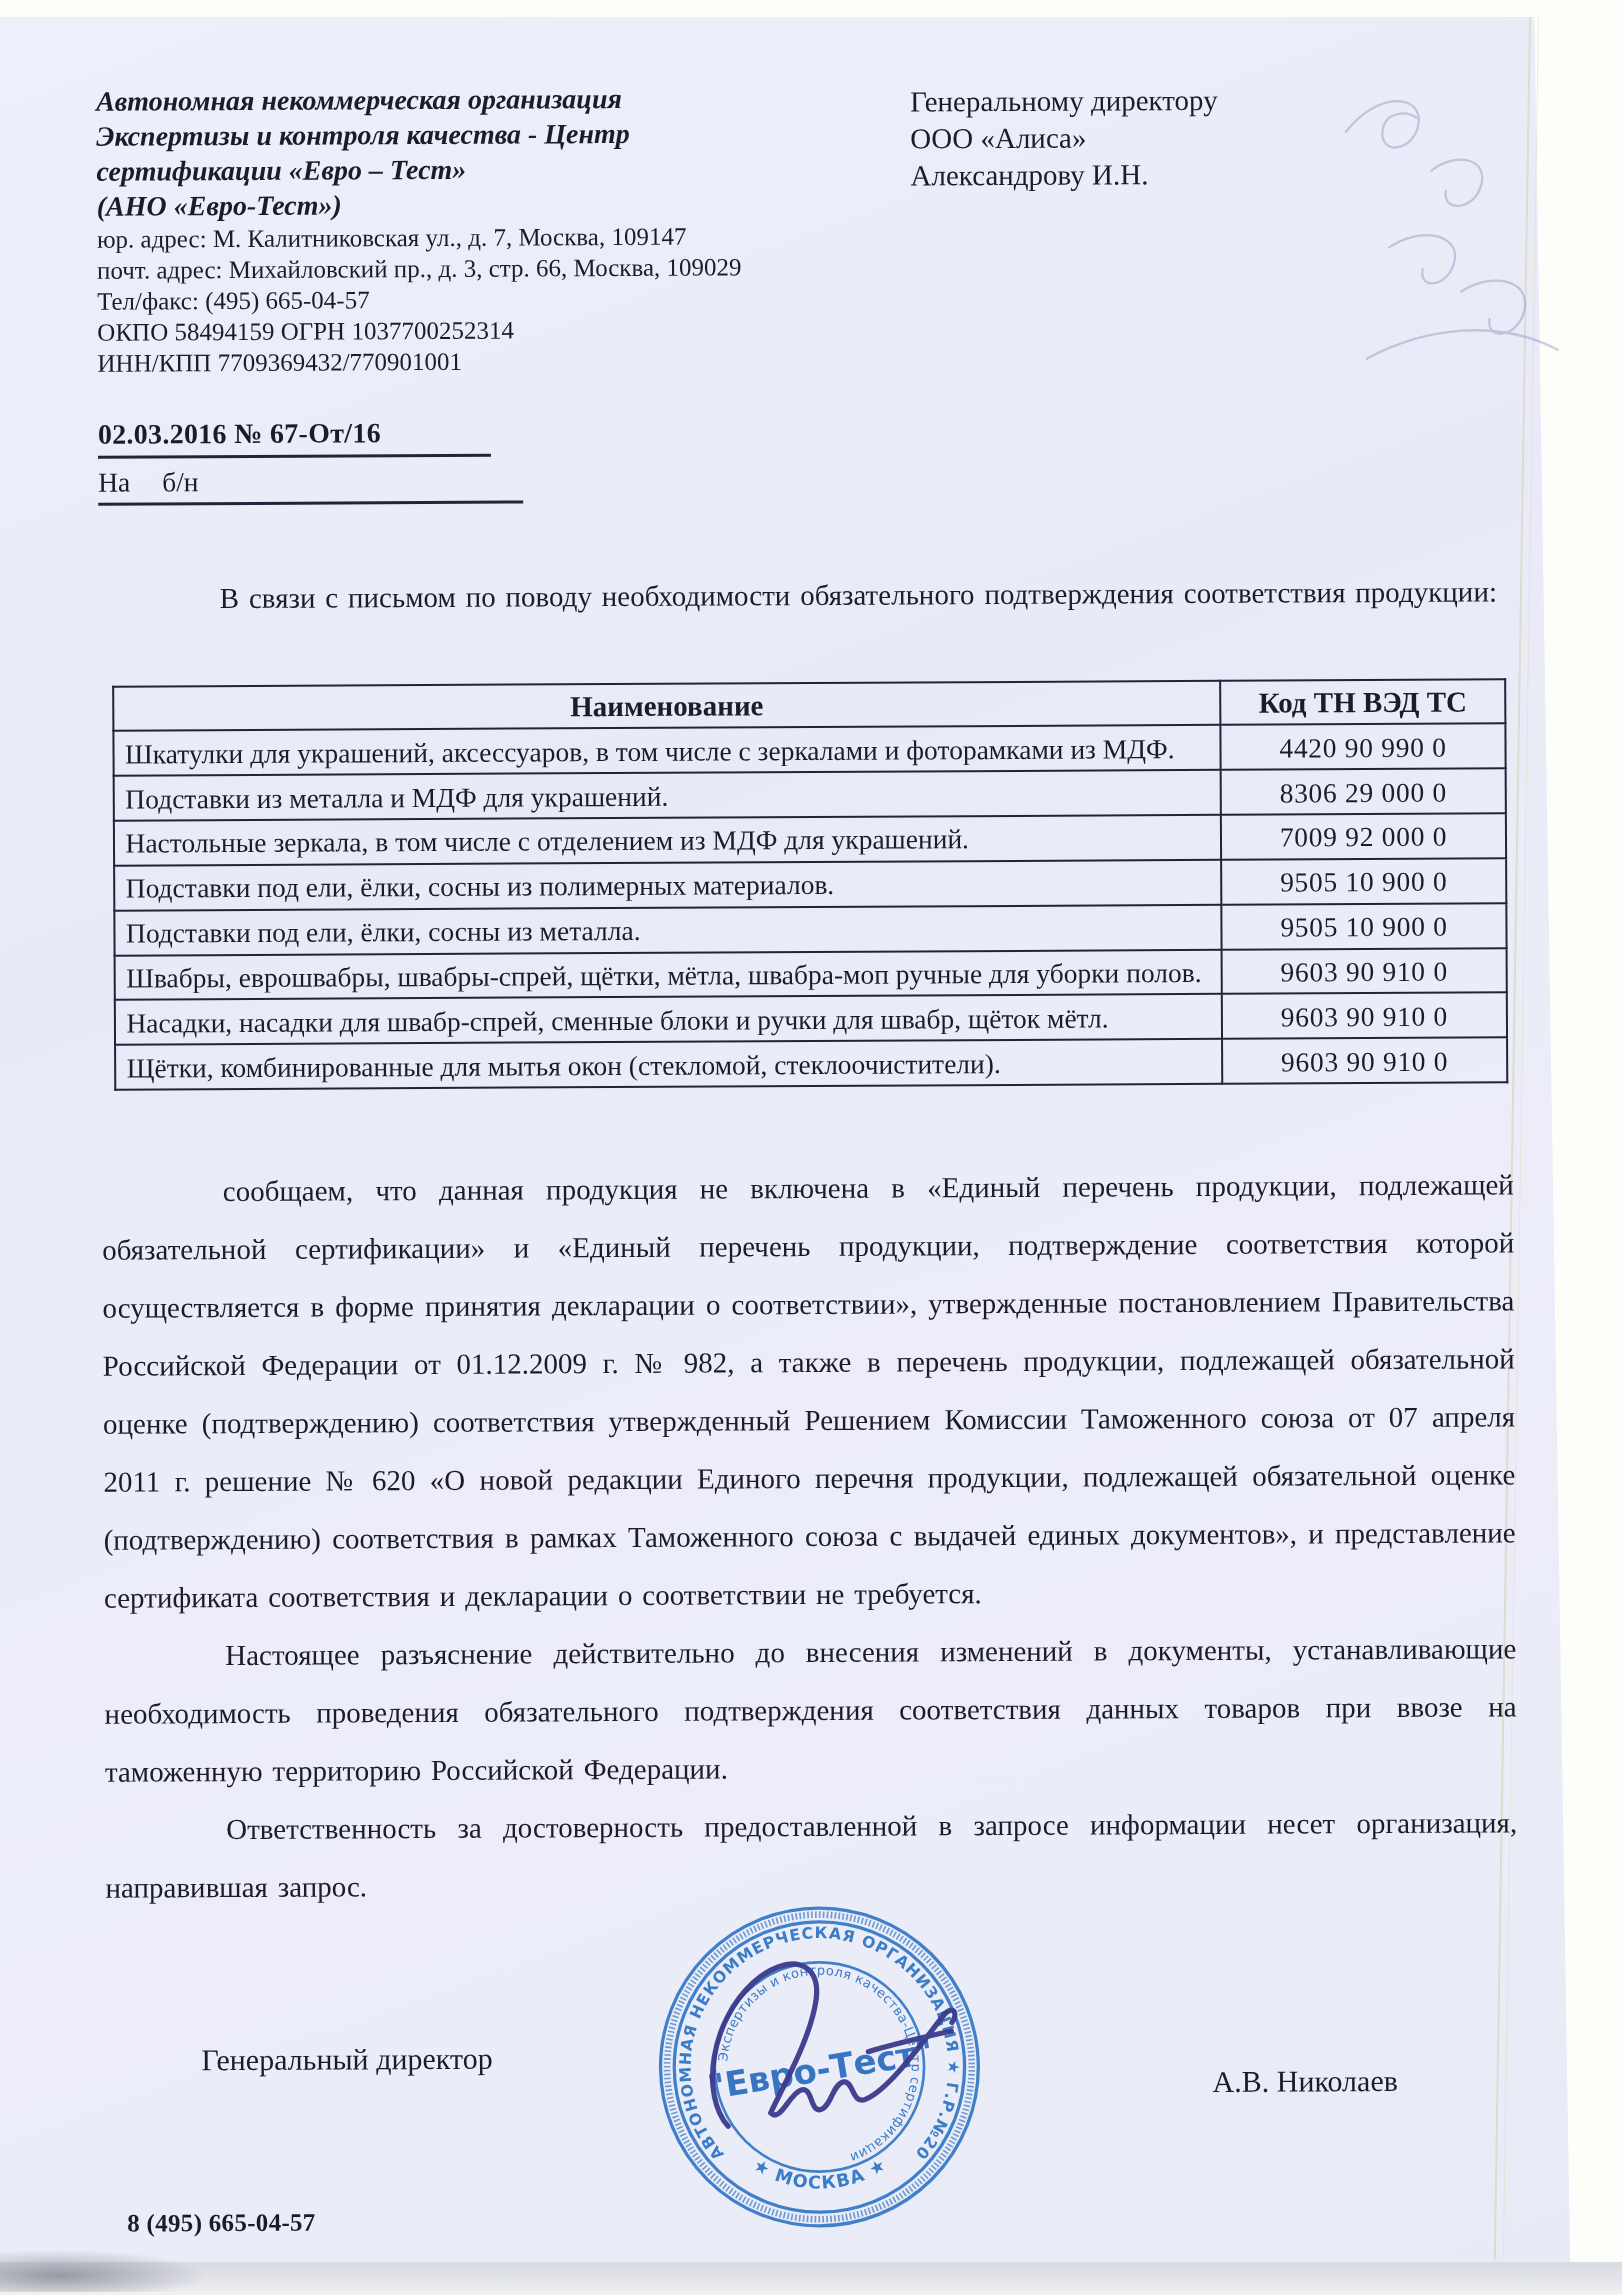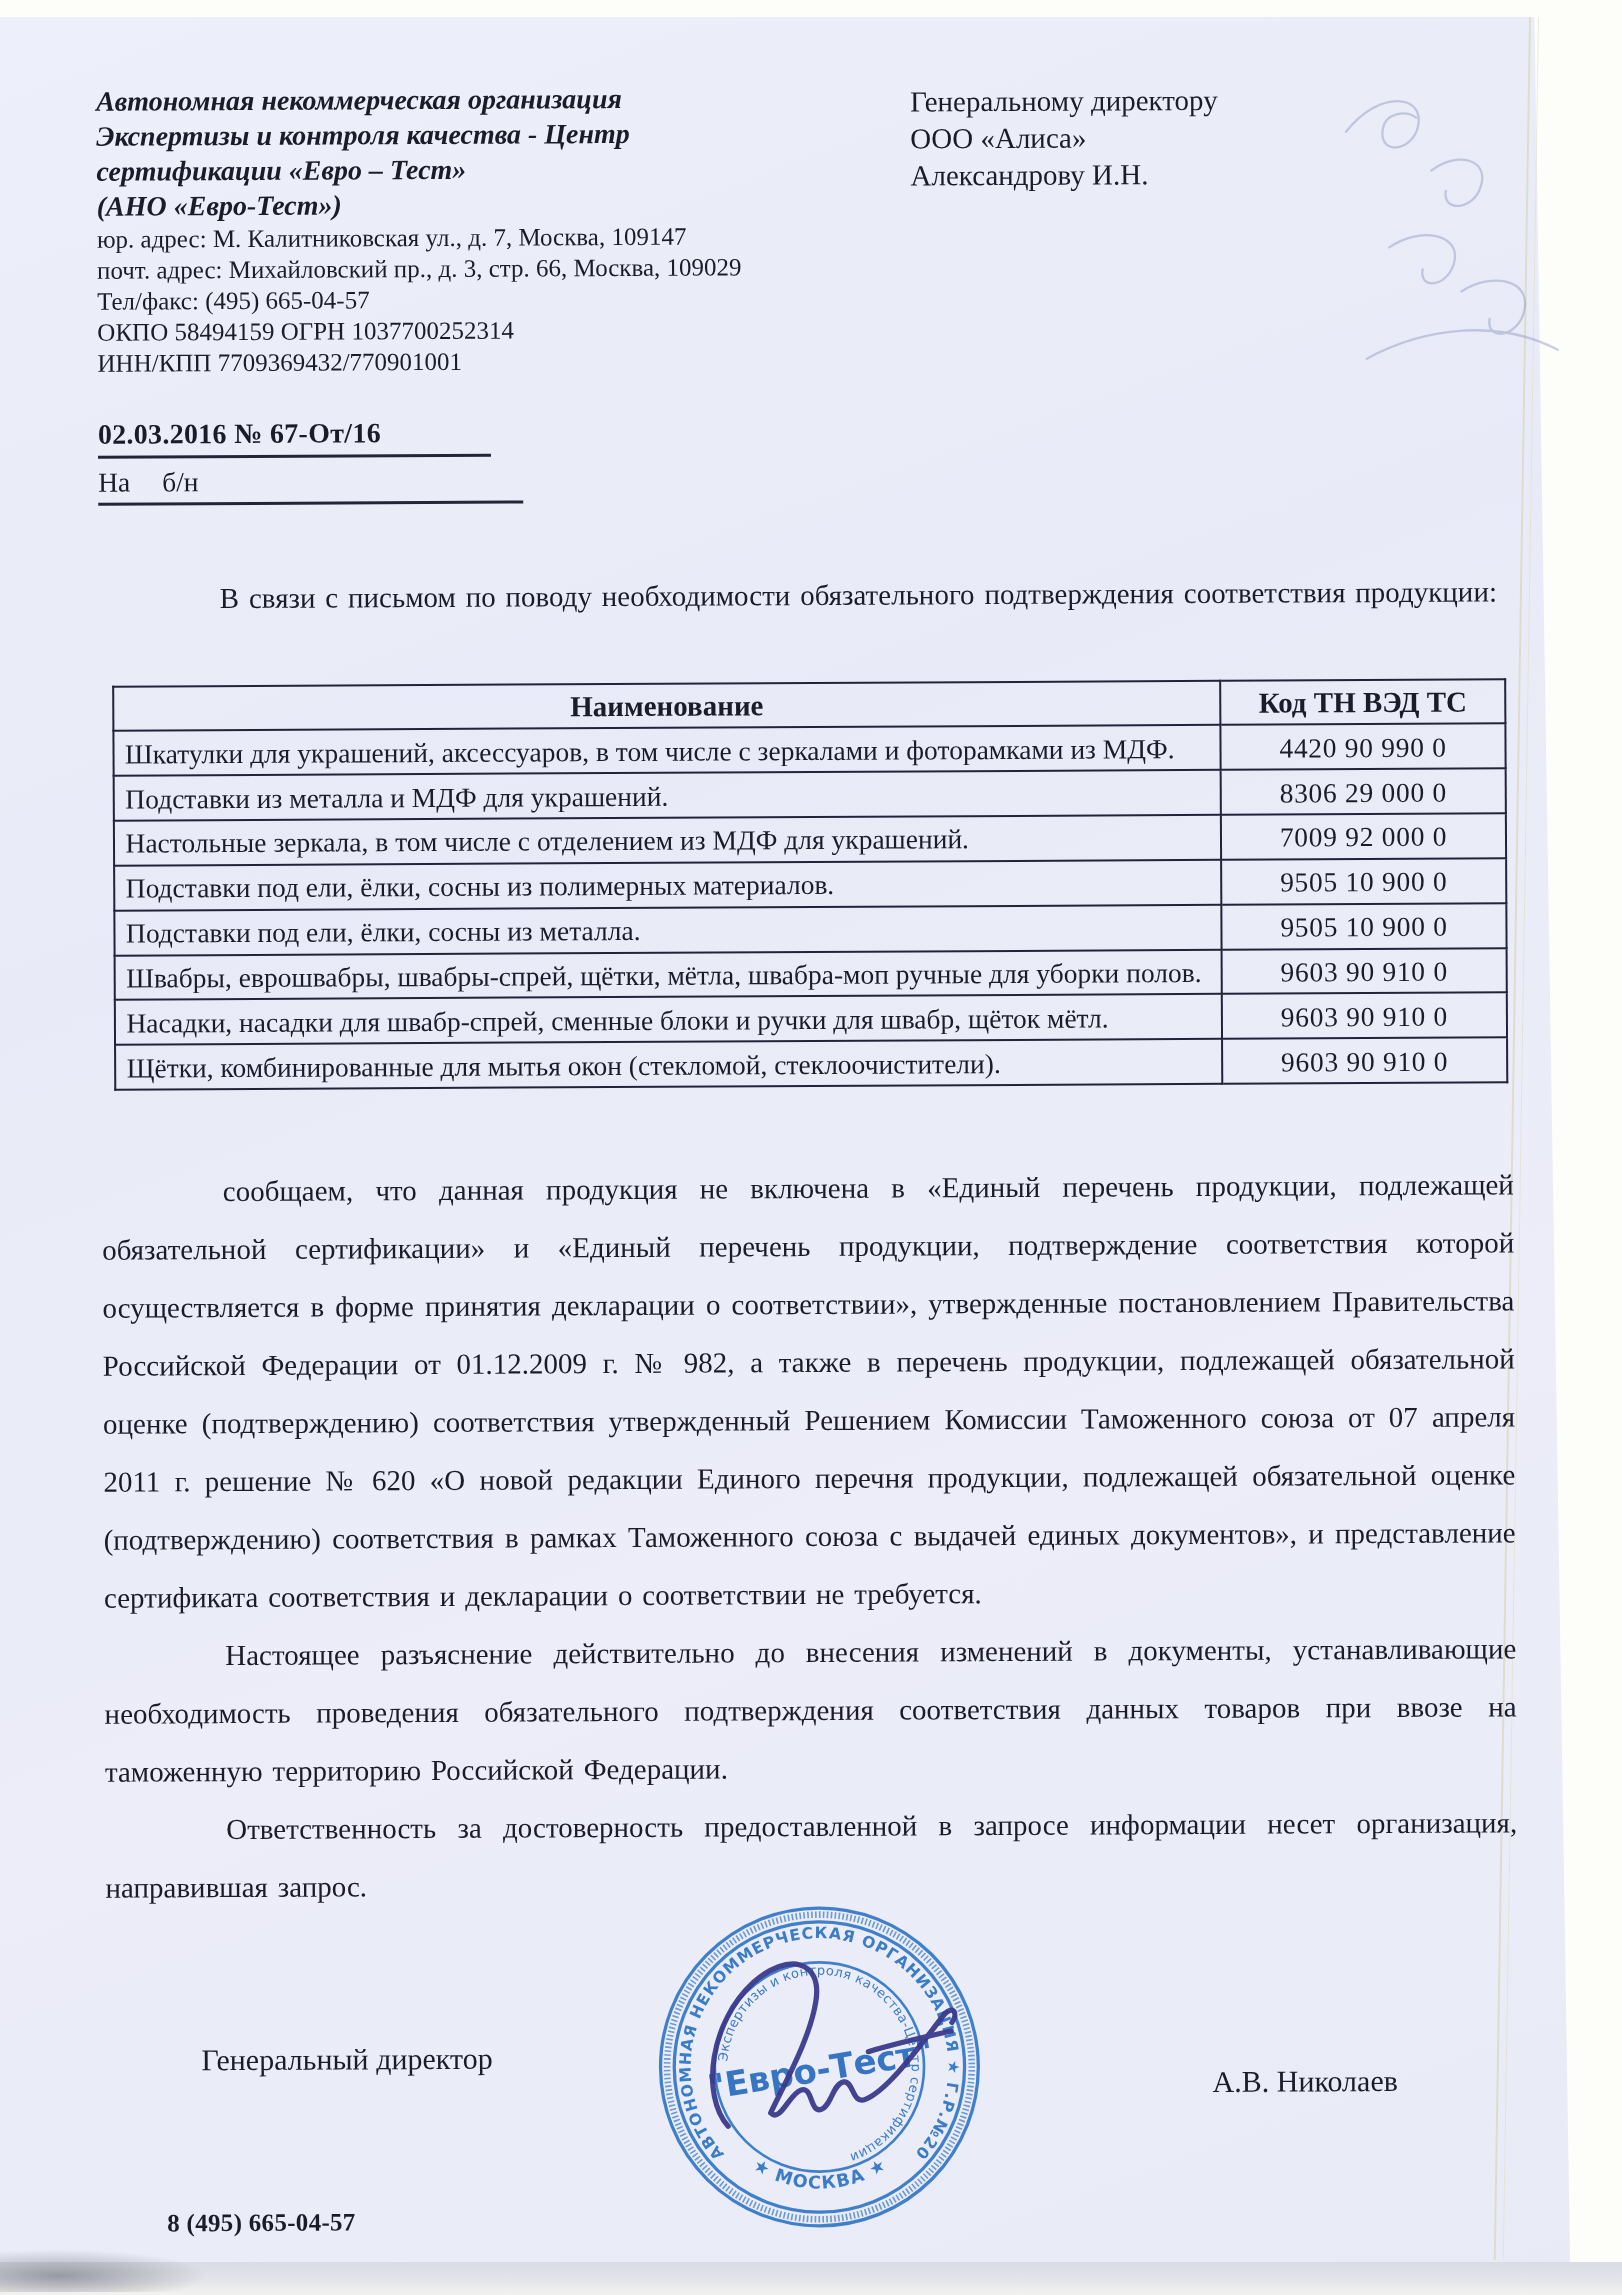--- a/index.html
+++ b/index.html
@@ -88,21 +88,21 @@
   .sig-label { position: absolute; left: 196px; top: 2040px; font-size: 30px; }
   .sig-name  { position: absolute; left: 1207px; top: 2027px; font-size: 30px; margin-top: 40px; }
 
   
   .stamp-svg { position: absolute; left: 644px; top: 1897px; width: 340px; height: 340px; }
   
   .hand-svg { position: absolute; left: 1331px; top: 79px; width: 275px; height: 314px; }
 
   .footer-phone {
     position: absolute; left: 121px; top: 2206px;
-    font-size: 25px; font-weight: 600; letter-spacing: 0.3px; margin-left: 40px;
+    font-size: 25px; font-weight: 600; letter-spacing: 0.3px;
   }
 </style>
 </head>
 <body>
 
 <div class="canvas">
 
   <div class="paper"></div>
   <div class="paper-edge-line"></div>
 

